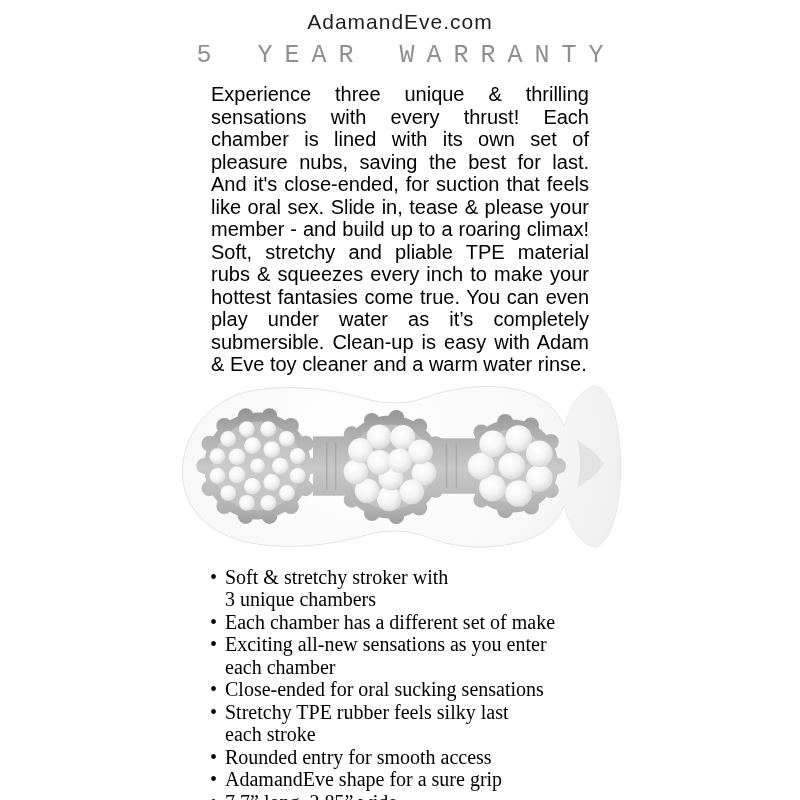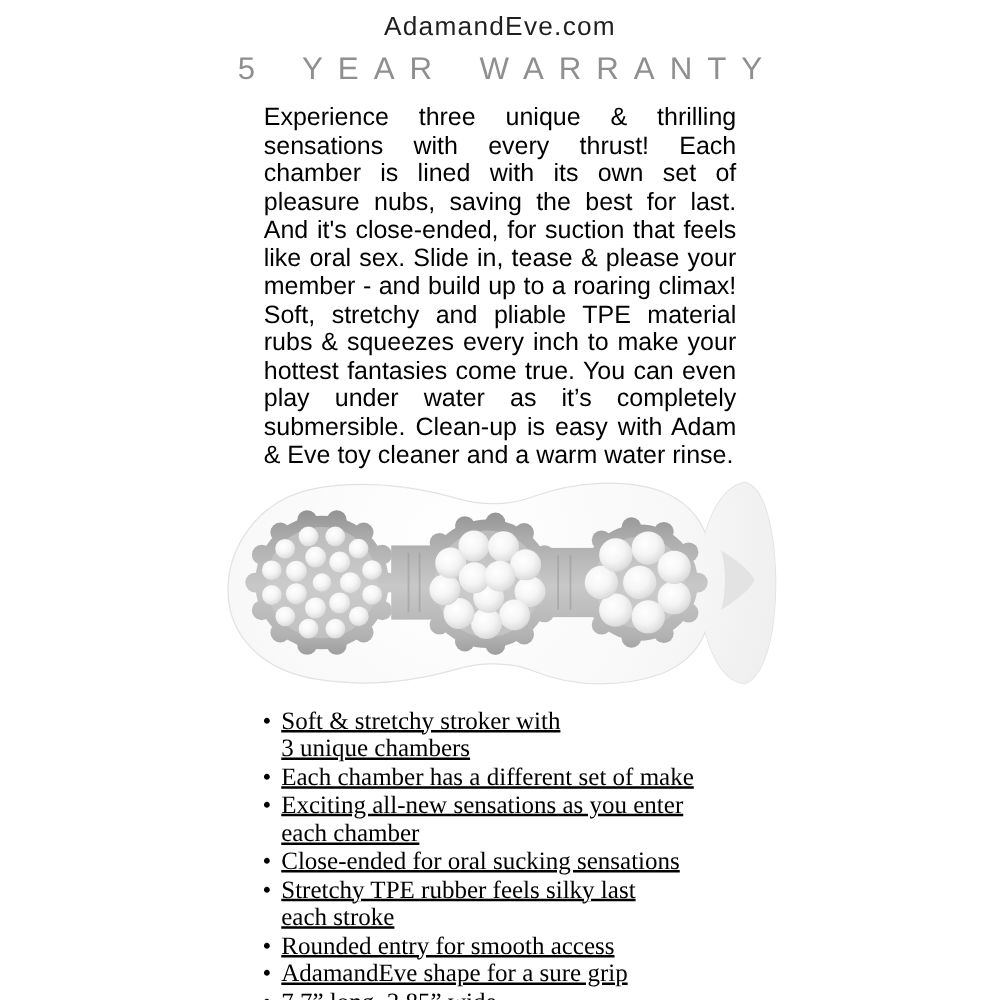--- a/index.html
+++ b/index.html
@@ -16,21 +16,21 @@
     text-align:center;
     font-family:"Liberation Sans", sans-serif;
     font-size:21px;
     font-weight:400;
     letter-spacing:1px;
     color:#1f1f1f;
   }
   .warranty{
     margin:7px auto 0 auto;
     text-align:center;
-    font-family:Liberation Sans, sans-serif;
+    font-family:Liberation Mono, monospace;
     font-size:25px;
     font-weight:400;
     letter-spacing:12px;
     word-spacing:7px;
     color:#8f8f8f;
     padding-left:12px; 
   }
   .desc{
     width:378px;
     margin:13px auto 0 auto;
@@ -52,21 +52,20 @@
     list-style:none;
     font-family:"Liberation Serif", serif;
     font-size:20px;
     line-height:22.5px;
     color:#000;
   }
   ul.features li{
     position:relative;
     padding-left:16px;
     white-space:pre-line;
-    text-decoration:underline;
   }
   ul.features li::before{
     content:"\2022";
     position:absolute;
     left:1px;
     top:0;
   }
 </style>
 </head>
 <body>

